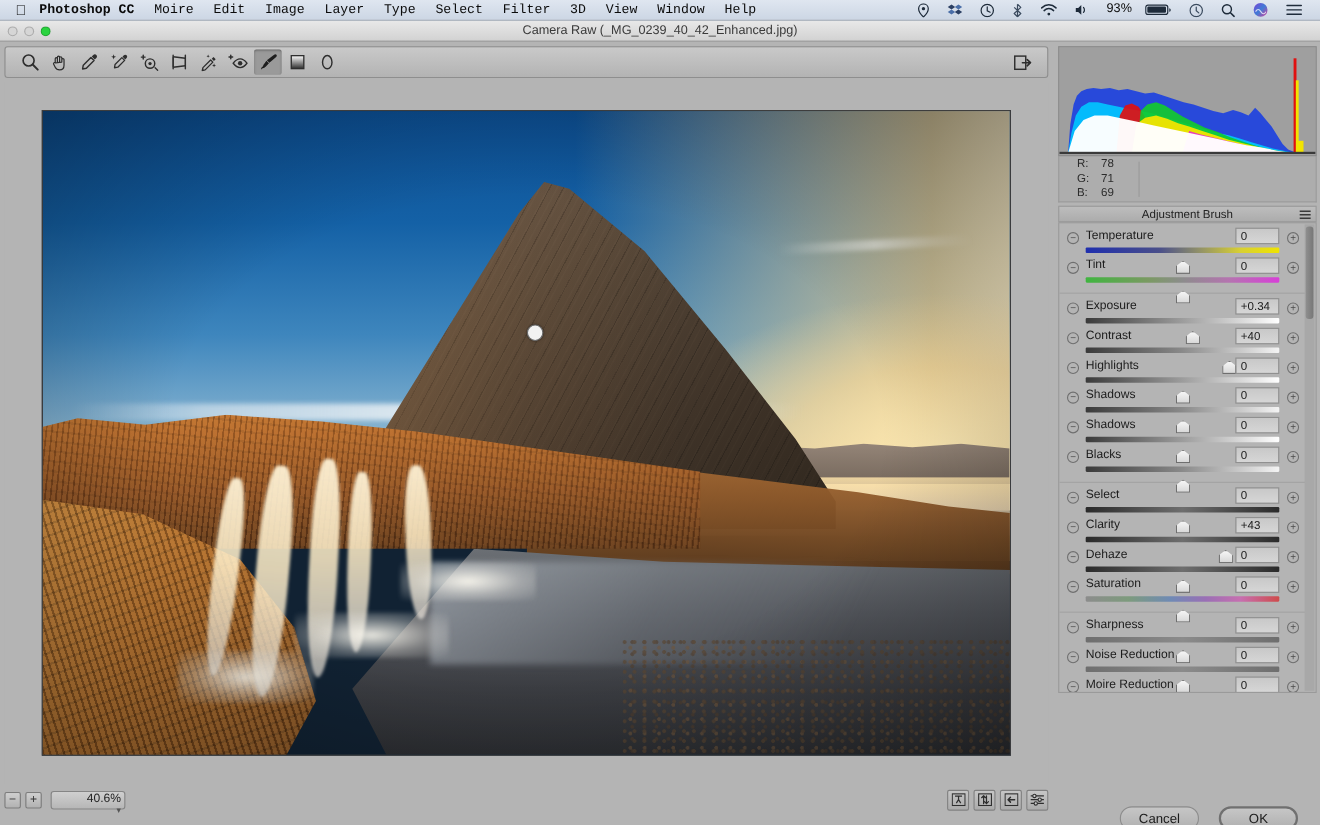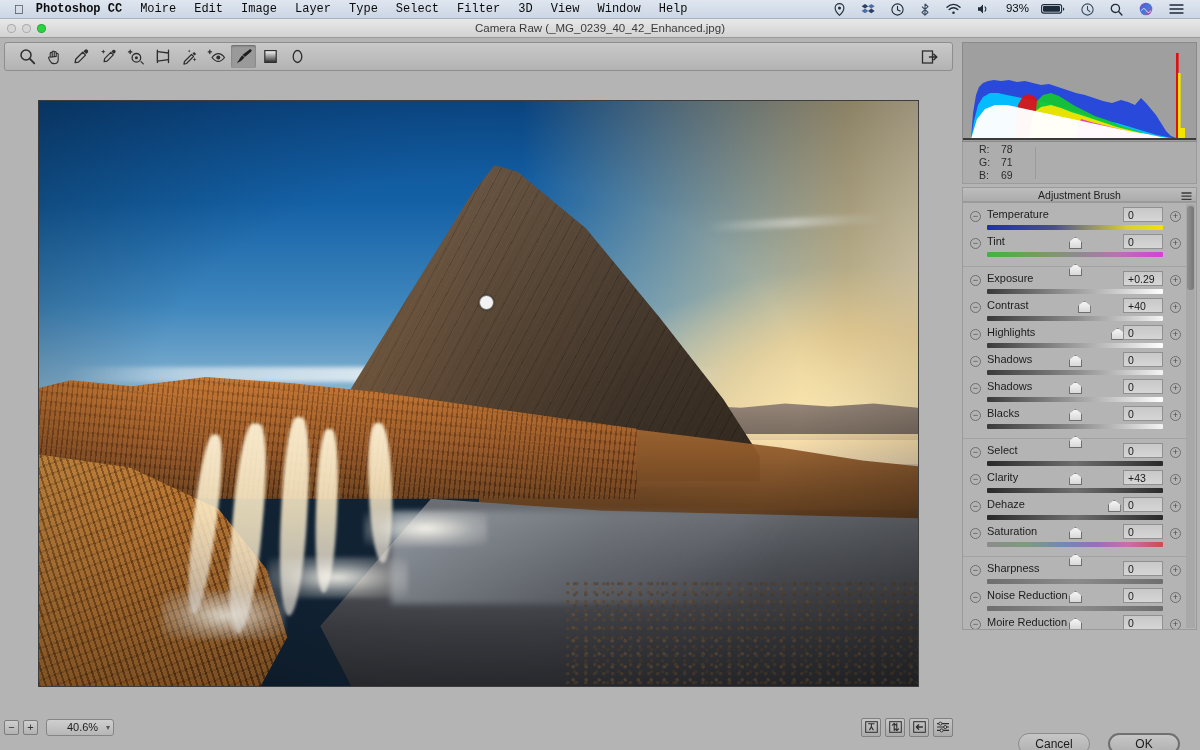--- a/index.html
+++ b/index.html
@@ -213,25 +213,25 @@
     display:flex; align-items:center;
   }
   .sqbtn {
     width:15px; height:15px; margin-right:4px;
     background:linear-gradient(to bottom,#cfcfcf,#b2b2b2);
     border:1px solid #7c7c7c; border-radius:2px;
     display:flex; align-items:center; justify-content:center;
     font-size:11px; color:#333; line-height:1;
   }
   #zoomSelect {
-    display:flex; align-items:center; height:17px; min-width:68px;
+    display:flex; align-items:flex-end; height:17px; min-width:68px;
     margin-left:4px; padding:0 3px 0 16px;
     background:linear-gradient(to bottom,#cfcfcf,#b6b6b6);
     border:1px solid #858585; border-radius:3px;
-    font-size:11px; color:#222;
+    font-size:11px; color:#222;flex-direction:column;
   }
   #zoomSelect .zv { flex:1; text-align:center; }
   #zoomSelect .car { font-size:8px; color:#555; padding-left:4px; }
   #bottombar .bspacer { flex:1; }
   .pvbtn {
     width:20px; height:19px; margin-left:4px;
     background:linear-gradient(to bottom,#c6c6c6,#ababab);
     border:1px solid #808080; border-radius:2px;
     display:flex; align-items:center; justify-content:center;
   }
@@ -721,21 +721,21 @@
               <span class="plus">+</span>
               <span class="track t-tint">
                 <span class="knob" style="left:50%"></span>
               </span>
             </div>
           </div>
           <div class="sgroup">
             <div class="srow">
               <span class="minus">−</span>
               <span class="slabel">Exposure</span>
-              <span class="sval">+0.29</span>
+              <span class="sval">+0.34</span>
               <span class="plus">+</span>
               <span class="track t-gray">
                 <span class="knob" style="left:55%"></span>
               </span>
             </div>
             <div class="srow">
               <span class="minus">−</span>
               <span class="slabel">Contrast</span>
               <span class="sval">+40</span>
               <span class="plus">+</span>

